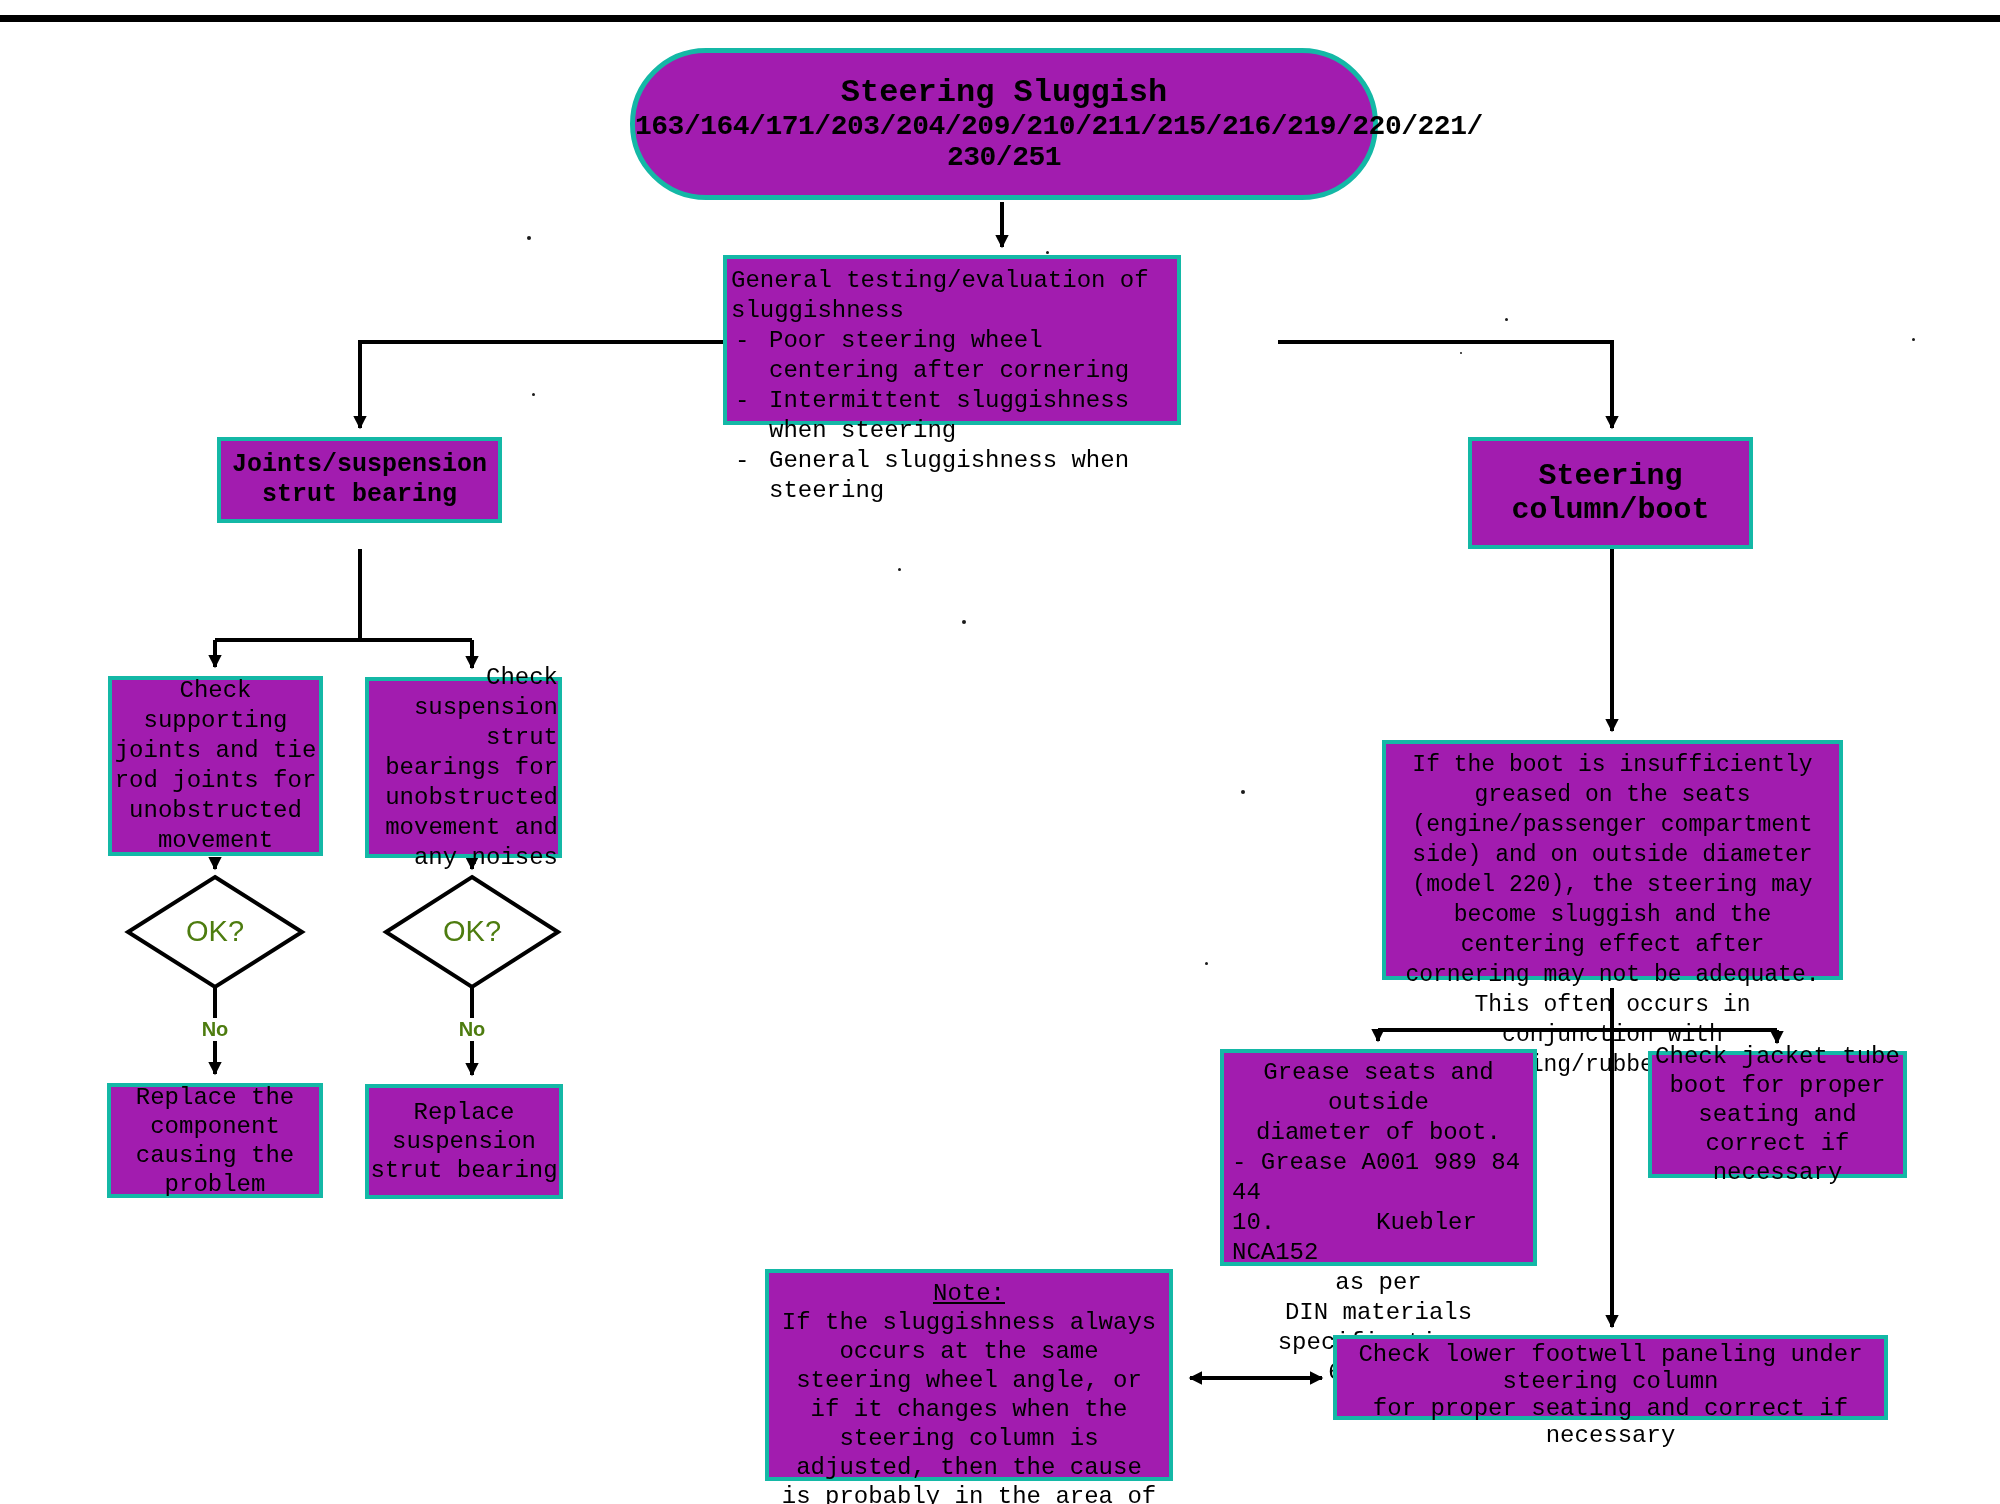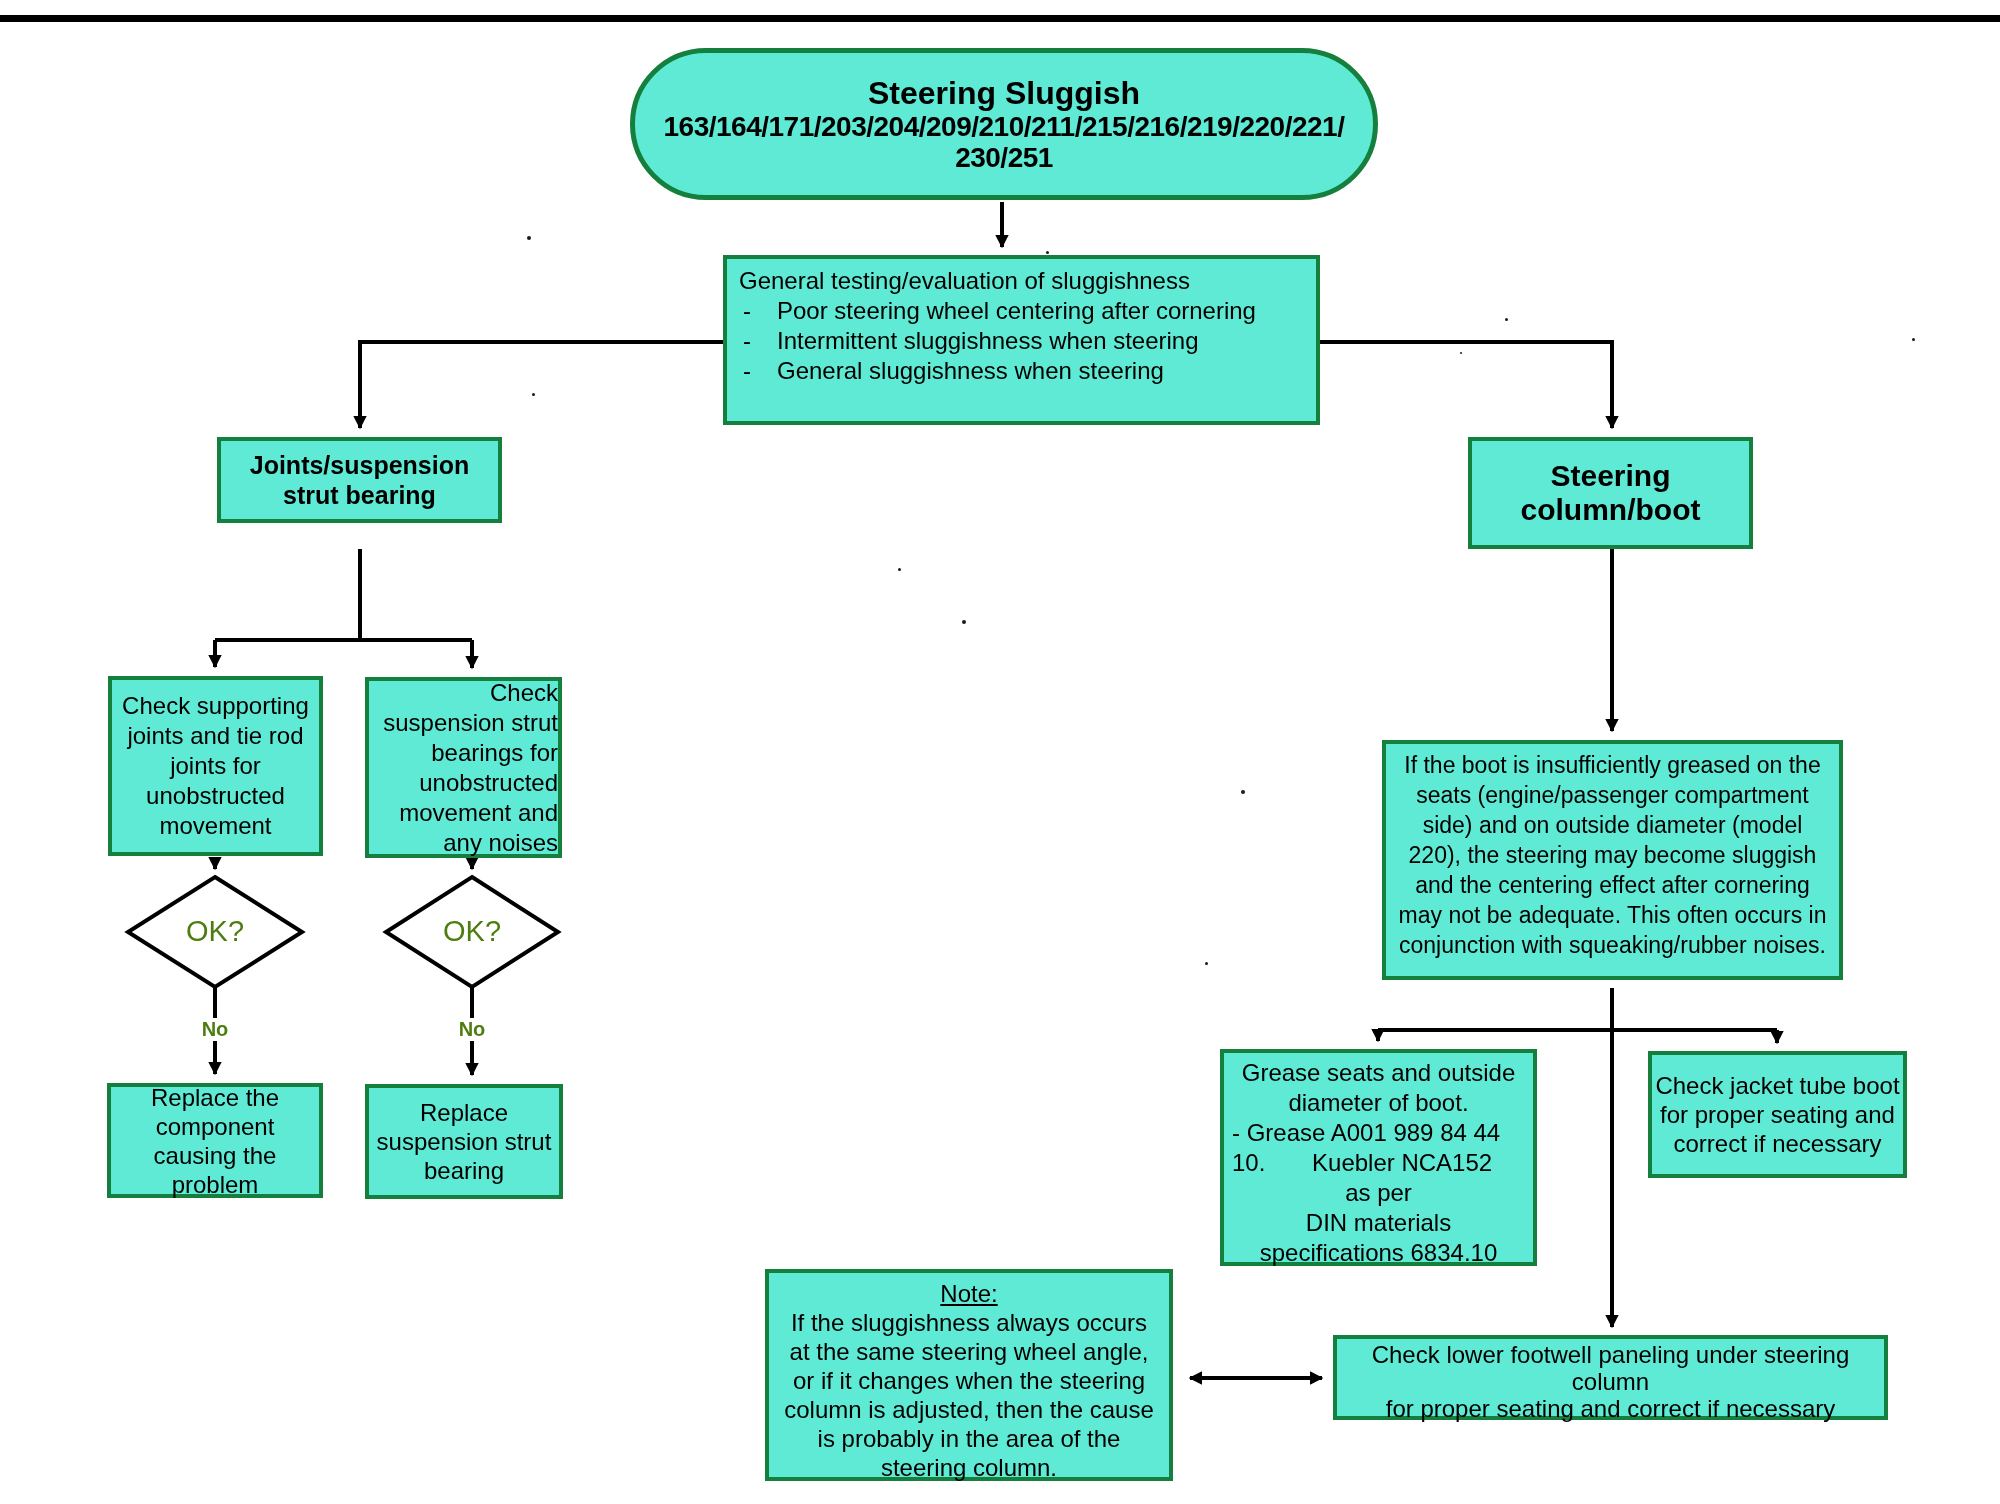--- a/index.html
+++ b/index.html
@@ -4,34 +4,34 @@
 <style>
   html,body { margin:0; padding:0; background:#fff; }
   #page {
     position:relative; width:2000px; height:1504px;
     background:#fff; overflow:hidden;
     font-family:"Liberation Sans", sans-serif; color:#000;
   }
   .topbar { position:absolute; left:0; top:15px; width:2000px; height:7px; background:#000; }
 
   .node {
-    position:absolute; box-sizing:border-box; background:#5eead4;
-    border:4px solid #15803d; color:#000;
+    position:absolute; box-sizing:border-box; background:#a21caf;
+    border:4px solid #14b8a6; color:#000;font-family:Liberation Mono, monospace;
   }
   .flexcenter { display:flex; flex-direction:column; justify-content:center; text-align:center; }
 
   .title-node {
     left:630px; top:48px; width:748px; height:152px;
     border-width:5px; border-radius:80px; text-align:center;
     display:flex; flex-direction:column; justify-content:center;
   }
   .title-line1 { font-size:32px; font-weight:bold; line-height:36px; }
   .title-line2, .title-line3 { font-size:28px; font-weight:bold; line-height:31px; letter-spacing:-0.5px; }
 
-  .general-node { left:723px; top:255px; width:597px; height:170px; font-size:24px; line-height:30px; padding:7px 12px; }
+  .general-node { left:723px; top:255px; width:458px; height:170px; font-size:24px; line-height:30px; padding:7px 4px; }
   .bullet-row { display:flex; }
   .bullet-dash { width:34px; padding-left:4px; flex:0 0 auto; }
 
   .joints-node { left:217px; top:437px; width:285px; height:86px; font-size:25px; font-weight:bold; line-height:30px; }
   .steercol-node { left:1468px; top:437px; width:285px; height:112px; font-size:30px; font-weight:bold; }
 
   .checksup-node  { left:108px; top:676px; width:215px; height:180px; font-size:24px; line-height:30px; }
   .checkstrut-node{ left:365px; top:677px; width:197px; height:181px; font-size:24px; line-height:30px;text-align:right; }
 
   .replace1-node { left:107px; top:1083px; width:216px; height:115px; font-size:24px; line-height:29px; }

